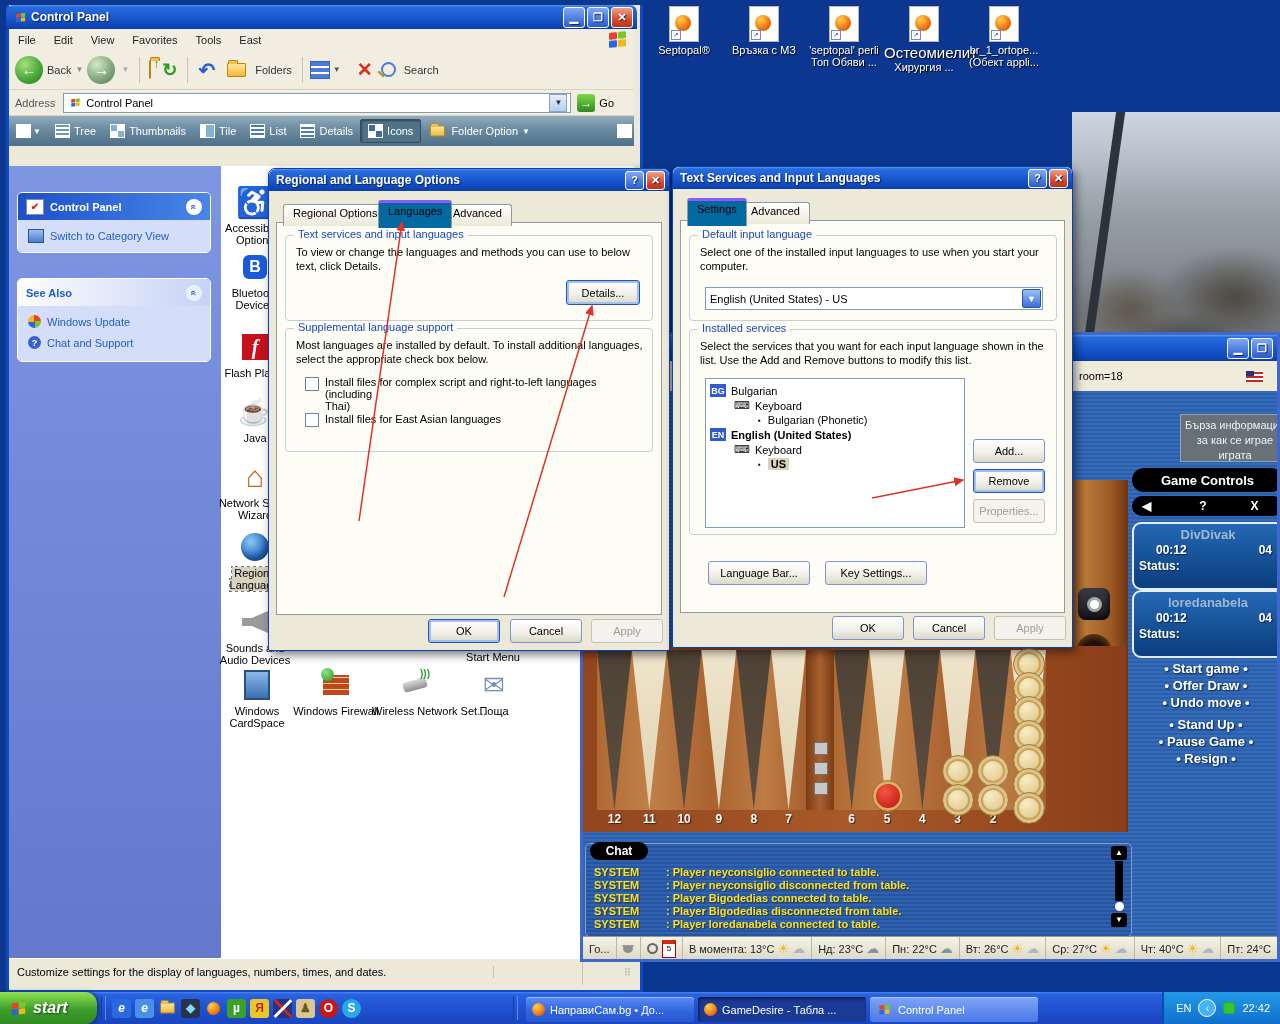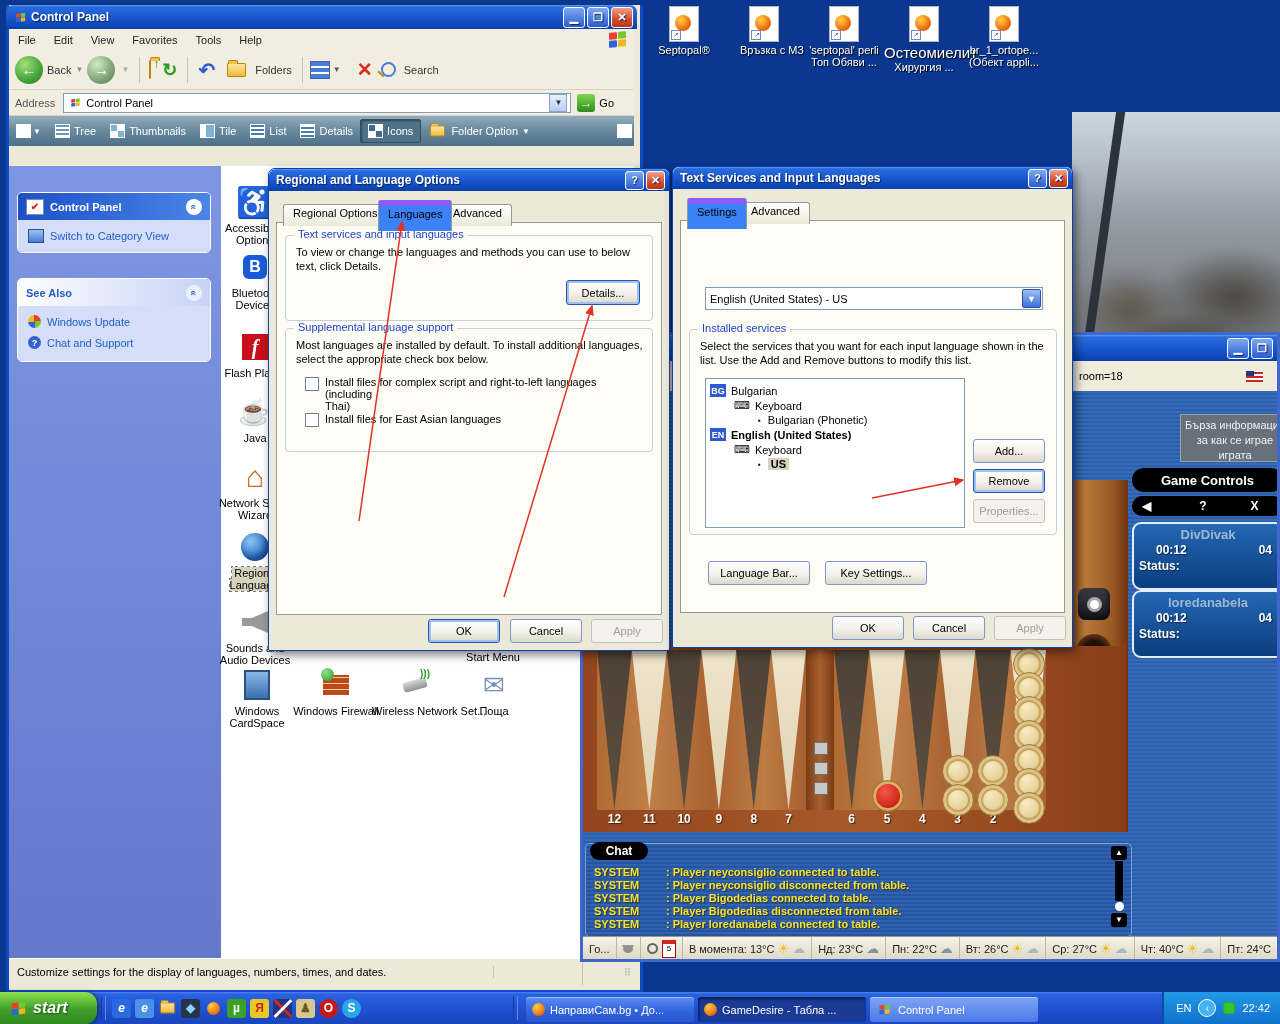--- a/index.html
+++ b/index.html
@@ -17,21 +17,21 @@
   .wb.cl{background:linear-gradient(180deg,#f0a088,#d84a28 60%,#b83418)}
   .win{background:#ece9d8;border-left:3px solid #0e4ac4;border-right:3px solid #0e4ac4;border-bottom:3px solid #0e4ac4}
   
   .dlg{background:#ece9d8;border:1px solid #0840b8;border-radius:7px 7px 2px 2px;
        box-shadow:3px 4px 10px rgba(0,0,0,.5)}
   .dtb{height:22px;padding:0 4px 0 7px;font-size:12px}
   .dwb{width:17px;height:17px}
   .tab{position:absolute;height:19px;padding:2px 9px 0;font-size:11px;color:#000;
        background:linear-gradient(#fff,#ece9d8);border:1px solid #919b9c;border-bottom:none;
        border-radius:3px 3px 0 0}
-  .tab.on{height:23px;margin-top:-4px;border-top:6px solid #8b5cf6;background:#3b82f6;z-index:3}
+  .tab.on{height:23px;margin-top:-4px;border-top:3px solid #8b5cf6;background:#0369a1;z-index:3}
   .pane{position:absolute;background:#fdfdf6;border:1px solid #919b9c}
   .grp{position:absolute;border:1px solid #c5cedd;border-radius:4px}
   .lg{position:absolute;top:-8px;left:8px;background:#fdfdf6;padding:0 4px;font-size:11px;color:#1c45c8;white-space:nowrap}
   .t11{font-size:11px;color:#000}
   .b3{position:absolute;background:linear-gradient(180deg,#fff,#f2f1ea 55%,#dcd8c8);
       border:1px solid #7e94cf;border-radius:3px;font-size:11px;color:#000;
       display:flex;align-items:center;justify-content:center}
   .b3.foc{box-shadow:0 0 0 2px #9ec1f0 inset;border-color:#2a52b0}
   .b3.dis{color:#a2a094;border-color:#c3c2b6;background:#f3f2ec}
   .cbx{position:absolute;width:12px;height:12px;background:#fff;border:1px solid #708095}
@@ -110,21 +110,21 @@
 
 <div class="ab" style="left:644px;top:4px;width:430px;display:flex;z-index:2">
   <div class="ab" style="left:0"></div>
   <div style="width:80px;text-align:center">
     <div style="width:28px;height:34px;margin:2px auto 2px;background:#fff;border:1px solid #b8b8b8;position:relative">
       <div style="position:absolute;left:5px;top:8px;width:16px;height:16px;border-radius:50%;background:radial-gradient(circle at 35% 30%,#ffd24a,#f07812 55%,#b84808)"></div>
       <div style="position:absolute;left:1px;bottom:1px;width:8px;height:8px;background:#fff;border:1px solid #6a8ac8;font-size:7px;line-height:8px;color:#2a52b0">↗</div>
     </div>
     <div style="color:#fff;font-size:11px;text-shadow:1px 1px 1px #000">Septopal®</div>
   </div>
-  <div style="width:80px;text-align:right">
+  <div style="width:80px;text-align:center">
     <div style="width:28px;height:34px;margin:2px auto 2px;background:#fff;border:1px solid #b8b8b8;position:relative">
       <div style="position:absolute;left:5px;top:8px;width:16px;height:16px;border-radius:50%;background:radial-gradient(circle at 35% 30%,#ffd24a,#f07812 55%,#b84808)"></div>
       <div style="position:absolute;left:1px;bottom:1px;width:8px;height:8px;background:#fff;border:1px solid #6a8ac8;font-size:7px;line-height:8px;color:#2a52b0">↗</div>
     </div>
     <div style="color:#fff;font-size:11px;text-shadow:1px 1px 1px #000">Връзка с МЗ</div>
   </div>
   <div style="width:80px;text-align:center">
     <div style="width:28px;height:34px;margin:2px auto 2px;background:#fff;border:1px solid #b8b8b8;position:relative">
       <div style="position:absolute;left:5px;top:8px;width:16px;height:16px;border-radius:50%;background:radial-gradient(circle at 35% 30%,#ffd24a,#f07812 55%,#b84808)"></div>
       <div style="position:absolute;left:1px;bottom:1px;width:8px;height:8px;background:#fff;border:1px solid #6a8ac8;font-size:7px;line-height:8px;color:#2a52b0">↗</div>
@@ -164,21 +164,21 @@
       <span class="wb">❐</span>
       <span class="wb cl">✕</span>
     </span>
   </div>
   <div class="ab" style="left:0;top:24px;width:625px;height:21px;background:#f1eee1;border-bottom:1px solid #d8d4c0;display:flex;align-items:center">
     <span class="mi">File</span>
     <span class="mi">Edit</span>
     <span class="mi">View</span>
     <span class="mi">Favorites</span>
     <span class="mi">Tools</span>
-    <span class="mi">Help</span>
+    <span class="mi">East</span>
     <span class="winflag" style="margin-left:auto;margin-right:8px">
         <i></i>
         <i></i>
         <i></i>
         <i></i>
       </span>
   </div>
   <div class="ab" style="left:0;top:45px;width:625px;height:40px;background:#f1eee1;border-bottom:1px solid #d8d4c0;display:flex;align-items:center;padding:0 6px;box-sizing:border-box">
     <span class="circ">←</span>
     <span class="tbl">Back</span>
@@ -401,20 +401,29 @@
     </div>
     <div class="gwt" style="padding:2px 0 0 5px">Status:</div>
   </div>
   <div class="gpanel" style="left:549px;top:255px;width:148px;height:64px">
     <div style="text-align:center;color:#9db6d4;font-weight:bold;font-size:13px;margin-top:3px">loredanabela</div>
     <div style="display:flex;justify-content:space-between;padding:1px 10px 0 22px">
       <span class="gwt">00:12</span>
       <span class="gwt">04</span>
     </div>
     <div class="gwt" style="padding:2px 0 0 5px">Status:</div>
+  </div>
+  <div class="ab gmenu" style="left:549px;top:325px;width:148px">
+    <div>• Start game •</div>
+    <div>• Offer Draw •</div>
+    <div>• Undo move •</div>
+    <div style="height:5px"></div>
+    <div>• Stand Up •</div>
+    <div>• Pause Game •</div>
+    <div>• Resign •</div>
   </div>
 
   <div class="ab" style="left:479px;top:145px;width:64px;height:352px;background:linear-gradient(90deg,#7a3c14,#b87838 35%,#9a5824 75%,#6f3410);border-left:2px solid #5a2c0c"></div>
   <div class="die" style="left:495px;top:253px;background:linear-gradient(#3a3a42,#17171d)">
       <span class="pip"></span>
     </div>
   <div class="ab" style="left:493px;top:299px;width:36px;height:36px;border-radius:50%;background:radial-gradient(circle,#1c0f06 40%,#6a3a18 75%,#8a4c20)"></div>
   <div class="die" style="left:495px;top:353px;background:linear-gradient(#f04838,#b80e0e)">
       <span class="pip"></span>
     </div>
@@ -591,20 +600,25 @@
   <div class="tb dtb">
     <span>Text Services and Input Languages</span>
     <span style="margin-left:auto;display:flex">
       <span class="wb dwb">?</span>
       <span class="wb dwb cl">✕</span>
     </span>
   </div>
   <div class="pane" style="left:7px;top:53px;width:383px;height:391px"></div>
   <div class="tab on" style="left:14px;top:35px">Settings</div>
   <div class="tab" style="left:68px;top:35px">Advanced</div>
+  <div class="grp" style="left:16px;top:68px;width:366px;height:84px">
+    <span class="lg">Default input language</span>
+    <div class="t11" style="margin:10px 0 0 10px">Select one of the installed input languages to use when you start your</div>
+    <div class="t11" style="margin:2px 0 0 10px">computer.</div>
+  </div>
   <div class="ab" style="left:32px;top:120px;width:336px;height:21px;background:#fff;border:1px solid #7f9db9;display:flex;align-items:center">
     <span class="t11" style="margin-left:4px">English (United States) - US</span>
     <span style="margin-left:auto;width:17px;height:17px;margin-right:1px;background:linear-gradient(#9cc0f4,#3a70d8);border:1px solid #2a52a8;border-radius:2px;color:#fff;font-size:9px;display:flex;align-items:center;justify-content:center">▼</span>
   </div>
   <div class="grp" style="left:16px;top:162px;width:366px;height:204px">
     <span class="lg">Installed services</span>
     <div class="t11" style="margin:10px 0 0 10px">Select the services that you want for each input language shown in the</div>
     <div class="t11" style="margin:2px 0 0 10px">list. Use the Add and Remove buttons to modify this list.</div>
   </div>
   <div class="ab" style="left:32px;top:211px;width:258px;height:140px;background:#fff;border:1px solid #7f9db9;font-size:11px;padding:4px 0">

